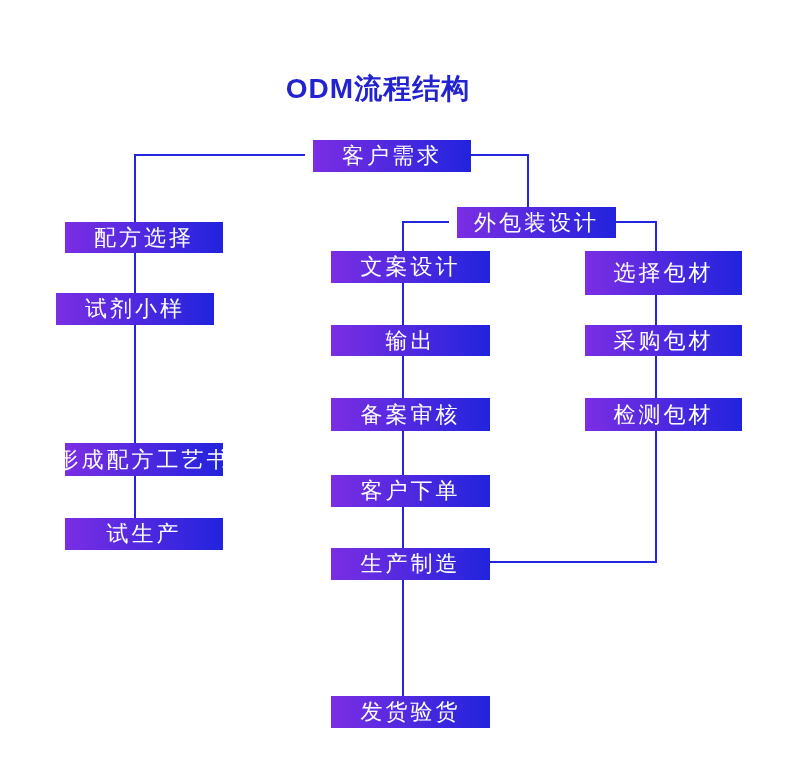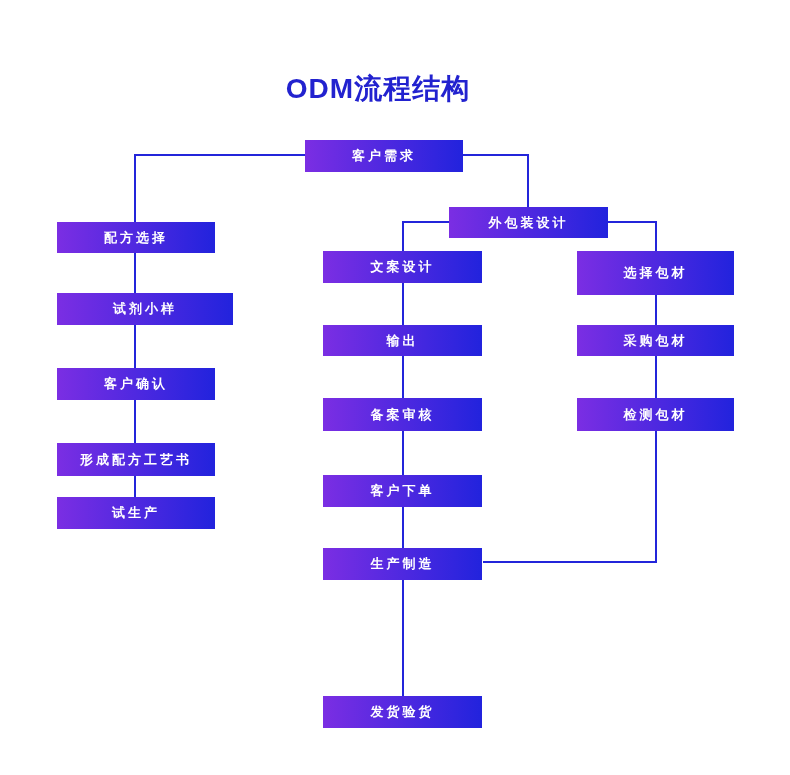--- a/index.html
+++ b/index.html
@@ -29,28 +29,29 @@
     text-align:center;
     font-size:28px;
     font-weight:bold;
     letter-spacing:1px;
     color:var(--title);
   }
   .node{
     position:absolute;
     background:linear-gradient(90deg, var(--box-gradient-start), var(--box-gradient-end));
     color:var(--box-text);
-    font-size:13px;
-    font-weight:bold;
+    font-size:22px;
+    font-weight:normal;
     letter-spacing:3px;
     display:flex;
     align-items:center;
     justify-content:center;
     z-index:2;
     white-space:nowrap;
+    margin-left:8px;
   }
   .line{
     position:absolute;
     background:var(--line);
     z-index:1;
   }
 </style>
 </head>
 <body>
 
@@ -65,24 +66,23 @@
   <div class="line" style="left:402px;top:221px;width:47px;height:2px"></div>
   <div class="line" style="left:402px;top:221px;width:2px;height:475px"></div>
   <div class="line" style="left:608px;top:221px;width:49px;height:2px"></div>
   <div class="line" style="left:655px;top:221px;width:2px;height:342px"></div>
   <div class="line" style="left:483px;top:561px;width:174px;height:2px"></div>
 
   <div class="node" style="left:305px;top:140px;width:158px;height:32px">客户需求</div>
   <div class="node" style="left:449px;top:207px;width:159px;height:31px">外包装设计</div>
 
   <div class="node" style="left:57px;top:222px;width:158px;height:31px">配方选择</div>
-  <div class="node" style="left:57px;top:293px;width:176px;height:32px">试剂小样</div>
-  <div class="node" style="left:57px;top:368px;width:158px;height:32px">客户确认</div>
+  <div class="node" style="left:48px;top:293px;width:158px;height:32px">试剂小样</div>
   <div class="node" style="left:57px;top:443px;width:158px;height:33px">形成配方工艺书</div>
-  <div class="node" style="left:57px;top:497px;width:158px;height:32px">试生产</div>
+  <div class="node" style="left:57px;top:518px;width:158px;height:32px">试生产</div>
 
   <div class="node" style="left:323px;top:251px;width:159px;height:32px">文案设计</div>
   <div class="node" style="left:323px;top:325px;width:159px;height:31px">输出</div>
   <div class="node" style="left:323px;top:398px;width:159px;height:33px">备案审核</div>
   <div class="node" style="left:323px;top:475px;width:159px;height:32px">客户下单</div>
   <div class="node" style="left:323px;top:548px;width:159px;height:32px">生产制造</div>
   <div class="node" style="left:323px;top:696px;width:159px;height:32px">发货验货</div>
 
   <div class="node" style="left:577px;top:251px;width:157px;height:44px">选择包材</div>
   <div class="node" style="left:577px;top:325px;width:157px;height:31px">采购包材</div>

